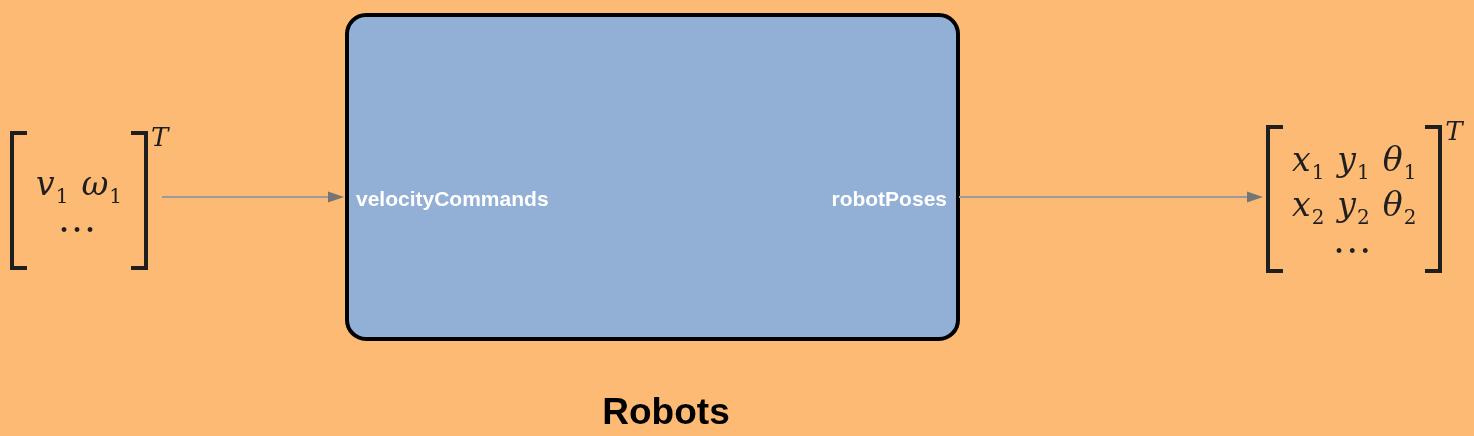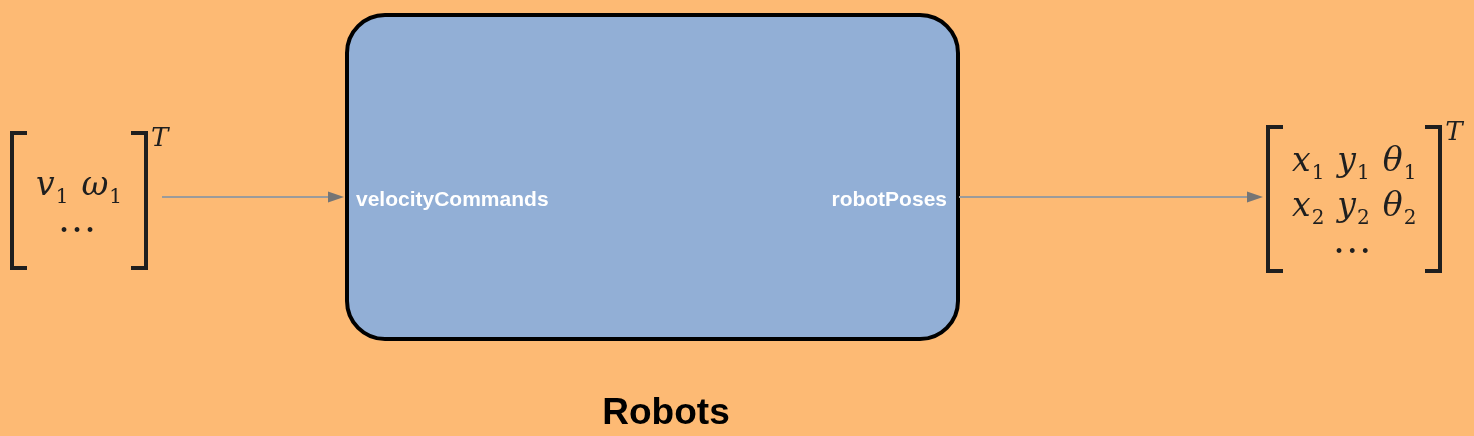--- a/index.html
+++ b/index.html
@@ -135,21 +135,21 @@
     </div>
     <span class="bracket right"></span>
     <span class="transpose">T</span>
   </div>
 
   <svg id="input-arrow" class="arrow" width="186" height="16" viewBox="0 0 186 16">
     <line x1="2" y1="8" x2="170" y2="8" stroke="#9B9B9B" stroke-width="2"></line>
     <polygon points="168,2.5 184,8 168,13.5" fill="#757575"></polygon>
   </svg>
 
-  <div class="block" style="background-color: rgb(146, 175, 214); border-color: rgb(0, 0, 0);">
+  <div class="block" style="background-color: rgb(146, 175, 214); border-color: rgb(0, 0, 0); border-radius: 21px;">
     <span class="port-label in-label" style="color: rgb(255, 255, 255);">velocityCommands</span>
     <span class="port-label out-label" style="color: rgb(255, 255, 255);">robotPoses</span>
   </div>
 
   <svg id="output-arrow" class="arrow" width="306" height="16" viewBox="0 0 306 16">
     <line x1="0" y1="8" x2="290" y2="8" stroke="#9B9B9B" stroke-width="2"></line>
     <polygon points="288,2.5 304,8 288,13.5" fill="#757575"></polygon>
   </svg>
 
   <div class="matrix-group" style="left:1266px; top:125px; height:148px;text-align:center;">

